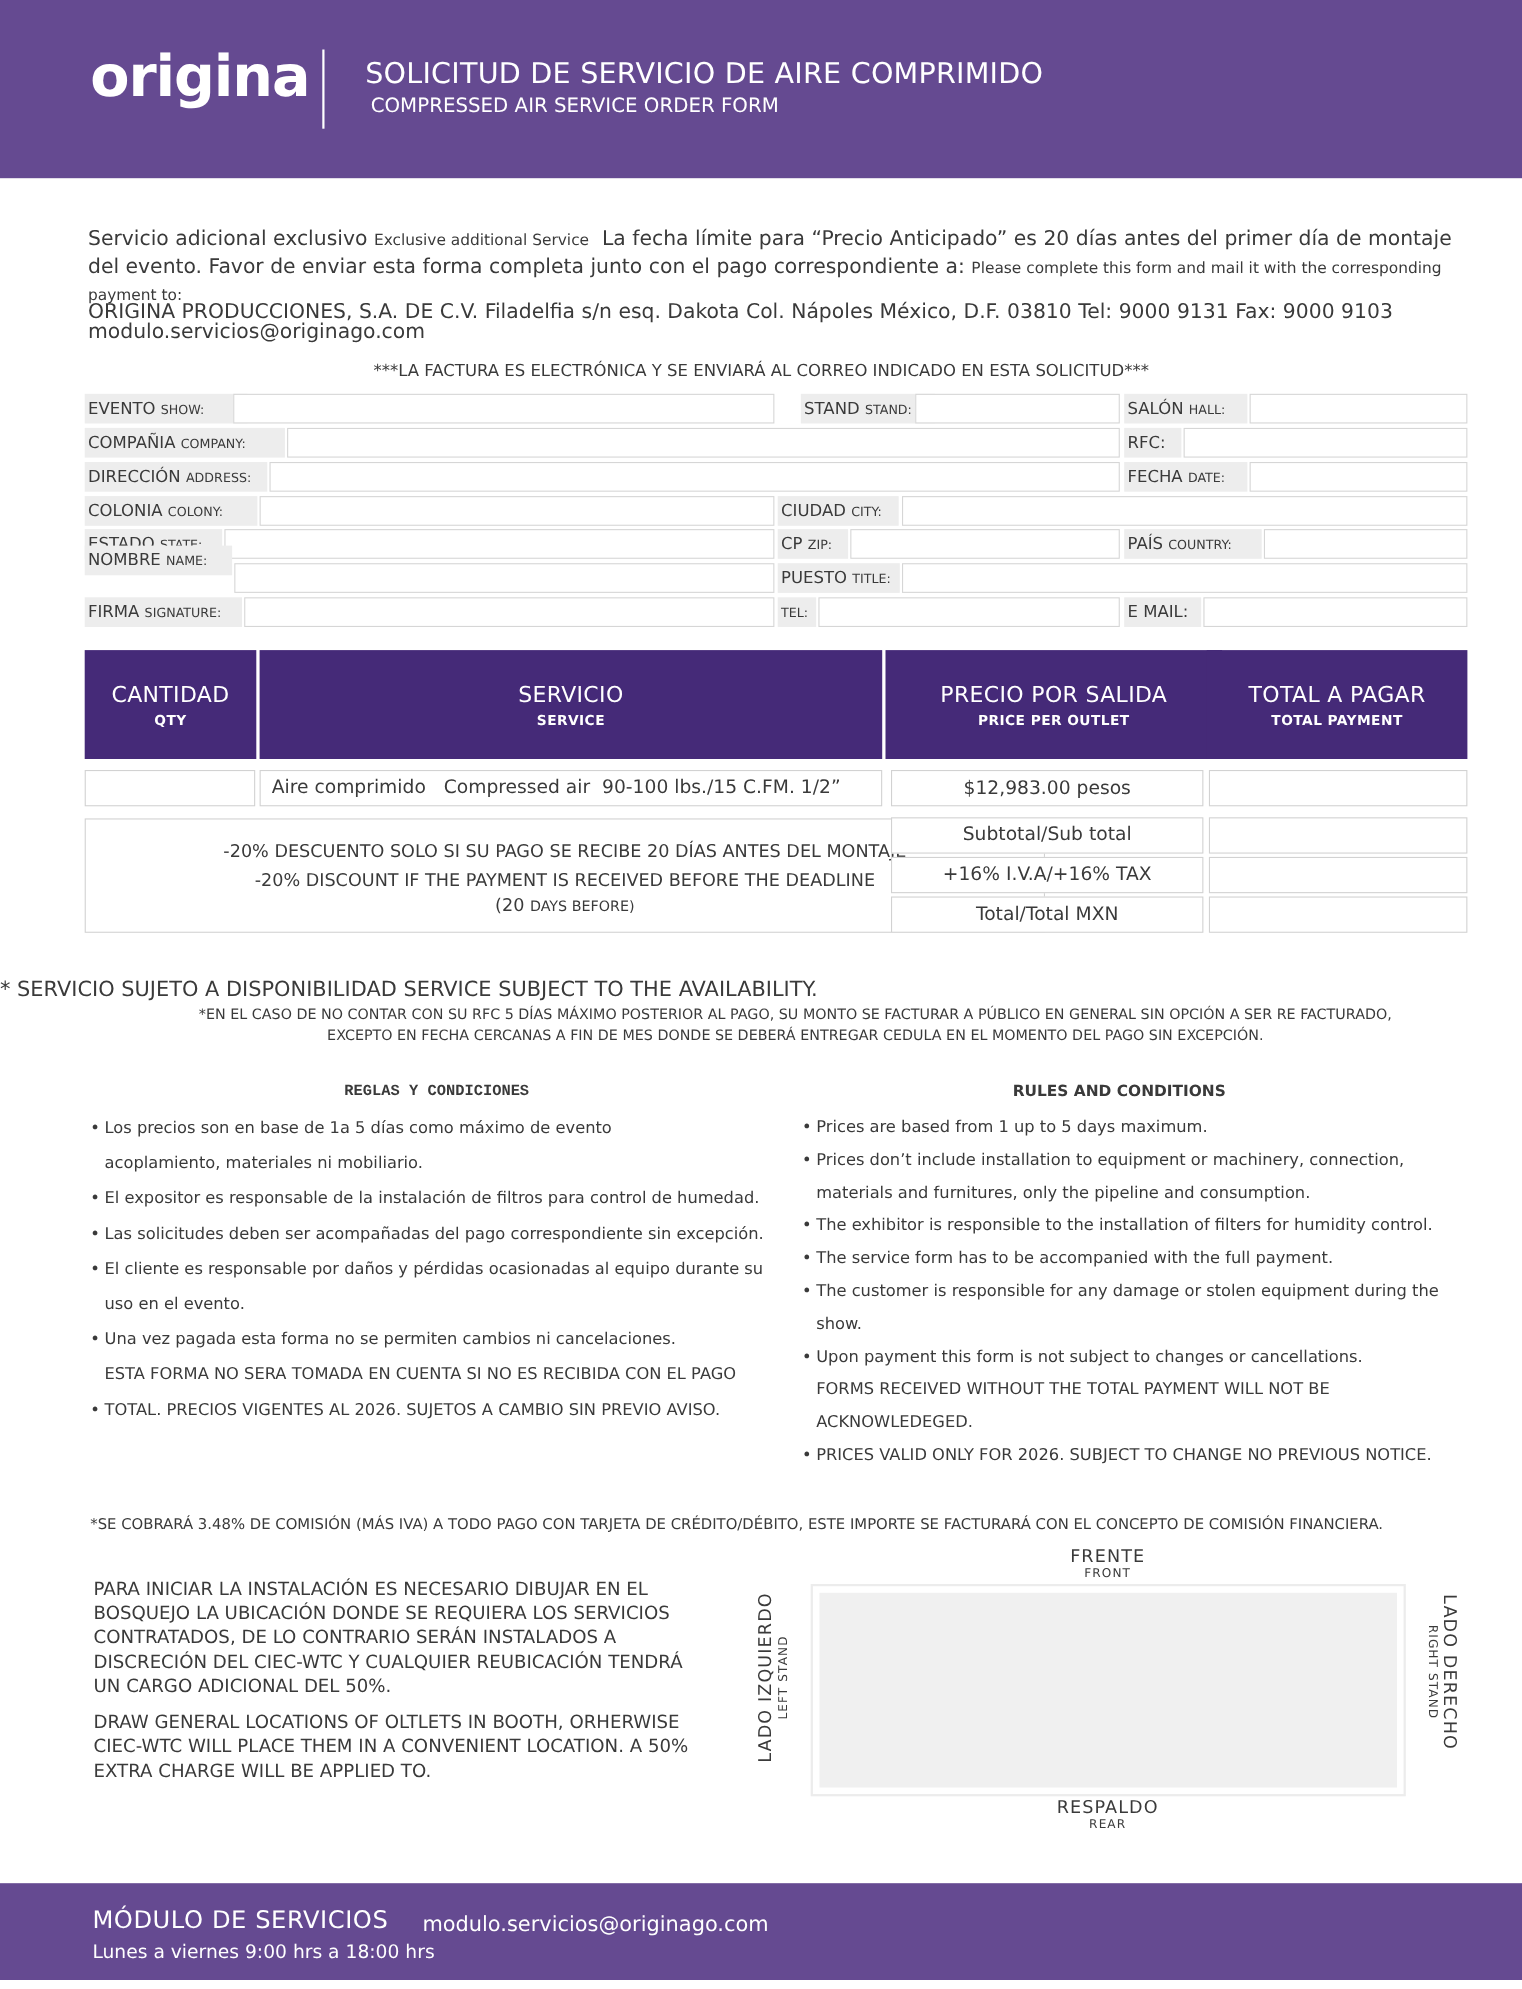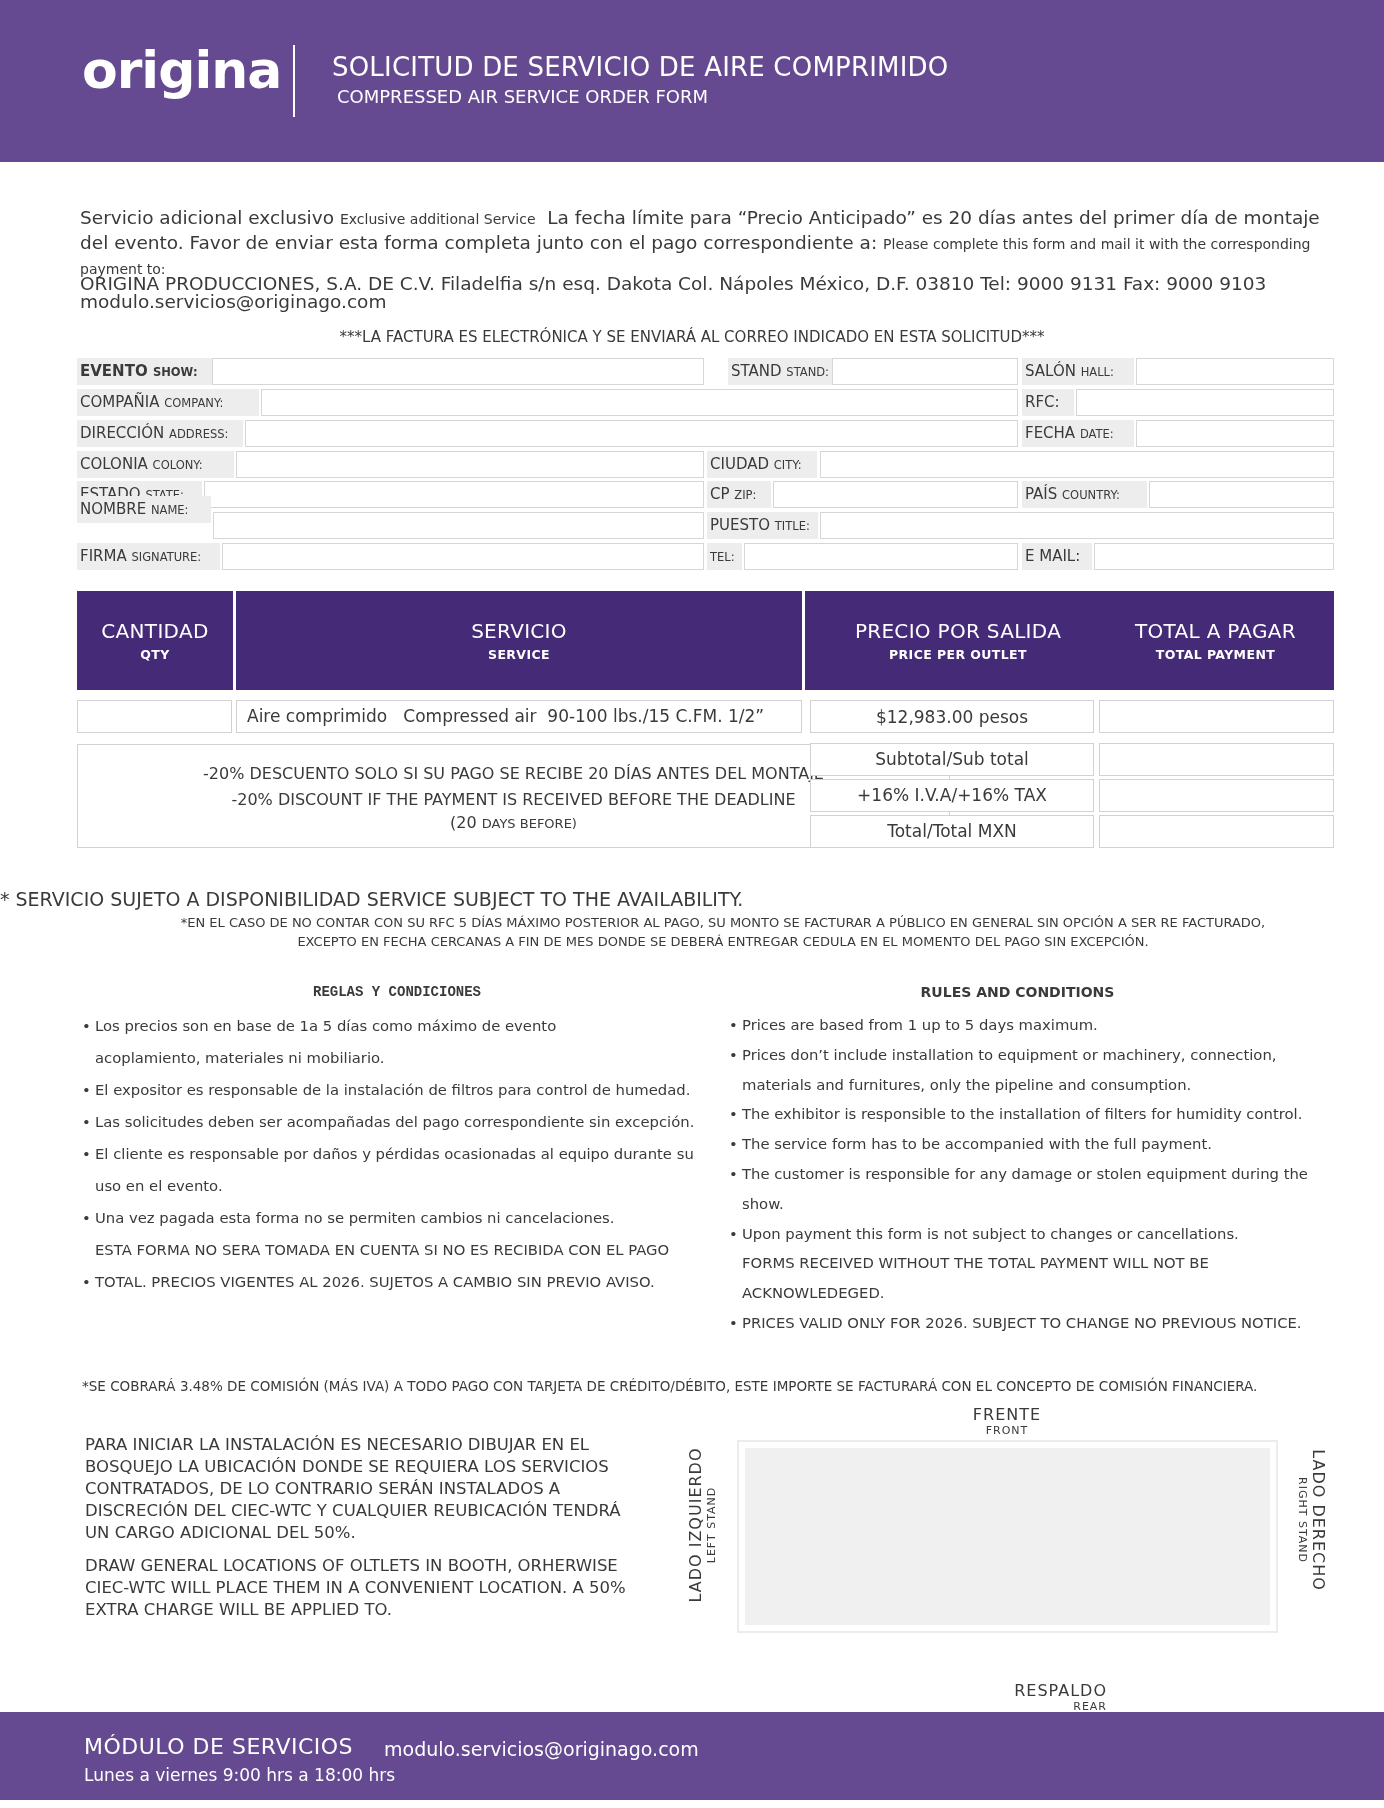--- a/index.html
+++ b/index.html
@@ -72,21 +72,21 @@
   <span class="small">Exclusive additional Service</span>&nbsp;
   <span>La fecha límite para “Precio Anticipado” es 20 días antes del primer día de montaje del evento. Favor de enviar esta forma completa junto con el pago correspondiente a:</span>
   <span class="small">Please complete this form and mail it with the corresponding payment to:</span>
 </div>
 <div class="abs intro3">
   <div>ORIGINA PRODUCCIONES, S.A. DE C.V. Filadelfia s/n esq. Dakota Col. Nápoles México, D.F. 03810 Tel: 9000 9131 Fax: 9000 9103</div>
   <div>modulo.servicios@originago.com</div>
 </div>
 <div class="abs factura">***LA FACTURA ES ELECTRÓNICA Y SE ENVIARÁ AL CORREO INDICADO EN ESTA SOLICITUD***</div>
 
-<div class="abs flabel" style="left:77px;top:358px;width:148px;font-weight:bold;"><span>EVENTO</span> <span class="sc">SHOW:</span></div>
+<div class="abs flabel" style="left:77px;top:358px;width:148px;"><span>EVENTO</span> <span class="sc">SHOW:</span></div>
 <div class="abs finput" style="left:212px;top:358px;width:492px;"></div>
 <div class="abs flabel" style="left:707px;top:358px;width:122px;margin-left:21px;"><span>STAND</span> <span class="sc">STAND:</span></div>
 <div class="abs finput" style="left:832px;top:358px;width:186px;"></div>
 <div class="abs flabel" style="left:1022px;top:358px;width:112px;"><span>SALÓN</span> <span class="sc">HALL:</span></div>
 <div class="abs finput" style="left:1136px;top:358px;width:198px;"></div>
 
 <div class="abs flabel" style="left:77px;top:389px;width:182px;"><span>COMPAÑIA</span> <span class="sc">COMPANY:</span></div>
 <div class="abs finput" style="left:261px;top:389px;width:757px;"></div>
 <div class="abs flabel" style="left:1022px;top:389px;width:52px;"><span>RFC:</span></div>
 <div class="abs finput" style="left:1076px;top:389px;width:258px;"></div>
@@ -194,21 +194,21 @@
 <div class="abs sketch-text" style="left:85px;top:1434px;width:560px;">PARA INICIAR LA INSTALACIÓN ES NECESARIO DIBUJAR EN EL BOSQUEJO LA UBICACIÓN DONDE SE REQUIERA LOS SERVICIOS CONTRATADOS, DE LO CONTRARIO SERÁN INSTALADOS A DISCRECIÓN DEL CIEC-WTC Y CUALQUIER REUBICACIÓN TENDRÁ UN CARGO ADICIONAL DEL 50%.</div>
 <div class="abs sketch-text" style="left:85px;top:1555px;width:560px;">DRAW GENERAL LOCATIONS OF OLTLETS IN BOOTH, ORHERWISE CIEC-WTC WILL PLACE THEM IN A CONVENIENT LOCATION. A 50% EXTRA CHARGE WILL BE APPLIED TO.</div>
 
 <div class="abs sk-lbl" style="left:907px;top:1405px;width:200px;">
   <div class="a">FRENTE</div>
   <div class="b">FRONT</div>
 </div>
 <div class="abs sketch-box">
     <div class="sketch-inner"></div>
   </div>
-<div class="abs sk-lbl" style="left:907px;top:1681px;width:200px;text-align:right;">
+<div class="abs sk-lbl" style="left:907px;top:1633px;width:200px;">
   <div class="a">RESPALDO</div>
   <div class="b">REAR</div>
 </div>
 <div class="abs sk-lbl vlabel" style="left:616px;top:1505px;width:180px;height:40px;transform:rotate(-90deg);">
   <div class="a">LADO IZQUIERDO</div>
   <div class="b">LEFT STAND</div>
 </div>
 <div class="abs sk-lbl vlabel" style="left:1218px;top:1500px;width:180px;height:40px;transform:rotate(90deg);">
   <div class="a">LADO DERECHO</div>
   <div class="b">RIGHT STAND</div>

